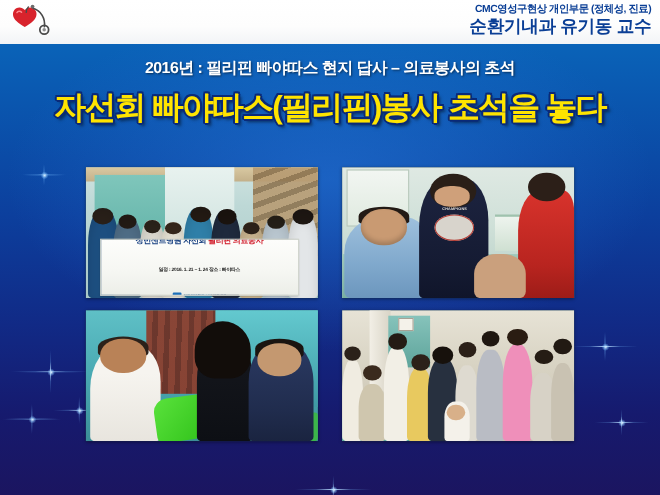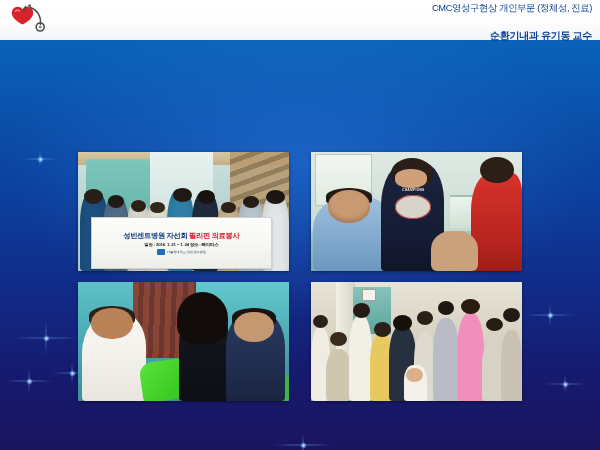--- a/index.html
+++ b/index.html
@@ -45,32 +45,32 @@
     text-shadow: 0 1px 0 rgba(255,255,255,.8);
   }
   .header-right {
     position: absolute;
     right: 8px; top: 3px;
     text-align: right;
     line-height: 1.15;
   }
   .hdr-line1 {
     font-size: 9.4px;
-    font-weight: normal;
+    font-weight: bold;
     color: #0b3f96;
     letter-spacing: -0.4px;
     white-space: nowrap;
   }
   .hdr-line2 {
-    font-size: 10px;
+    font-size: 16px;
     font-weight: bold;
     color: #0b3f96;
     letter-spacing: -0.3px;
     white-space: nowrap;
-    margin-top: 16px;
+    margin-top: 2px;
   }
 
   
   .body-bg {
     position: absolute;
     left: 0; top: 40px;
     width: 600px; height: 410px;
     background:
       radial-gradient(ellipse 70% 55% at 50% 30%, rgba(40,120,220,.55) 0%, rgba(20,70,180,0) 70%),
       linear-gradient(to bottom, #0a63b8 0%, #0a55ae 14%, #0c3f9d 38%, #112a86 62%, #161a6e 82%, #1b1560 100%);
@@ -184,21 +184,21 @@
     position: absolute;
     left: 6%; bottom: 2%;
     width: 85%; height: 42%;
     background: linear-gradient(to bottom, #fdfdfb 0%, #f6f7f3 55%, #eceee8 100%);
     border: 1px solid #cfd3cb;
     box-shadow: 0 1px 2px rgba(0,0,0,.25);
     display: flex;
     flex-direction: column;
     align-items: center;
     justify-content: center;
-    gap: 1px;
+    gap: 18px;
     overflow: hidden;
   }
   .bn-l1 {
     font-size: 7.3px; font-weight: bold; white-space: nowrap;
     letter-spacing: -0.35px; color: #103a7d;
   }
   .bn-l1 .red { color: #cf1322; }
   .bn-l2 {
     font-size: 4.4px; font-weight: bold; white-space: nowrap;
     letter-spacing: -0.2px; color: #1c1c1c;
@@ -420,20 +420,24 @@
   <div class="sparkle" style="left:520px;top:300px; width:60px;  height:30px;">
       <span class="sparkle-core"></span>
     </div>
   <div class="sparkle" style="left:540px;top:372px; width:50px;  height:24px;">
       <span class="sparkle-core"></span>
     </div>
   <div class="sparkle" style="left:18px; top:148px; width:44px;  height:22px;">
       <span class="sparkle-core"></span>
     </div>
 
+  <div class="title-wrap">
+    <div class="subtitle">2016년 : 필리핀 빠야따스 현지 답사 – 의료봉사의 초석</div>
+    <div class="maintitle">자선회 빠야따스(필리핀)봉사 초석을 놓다</div>
+  </div>
 
   <div class="photo-grid">
 
     <div class="photo">
       <div class="ph-layer p1-bg">
         <div class="p1-ceiling"></div>
         <div class="p1-door"></div>
         <div class="p1-wall"></div>
         <div class="p1-stair"></div>
       </div>

